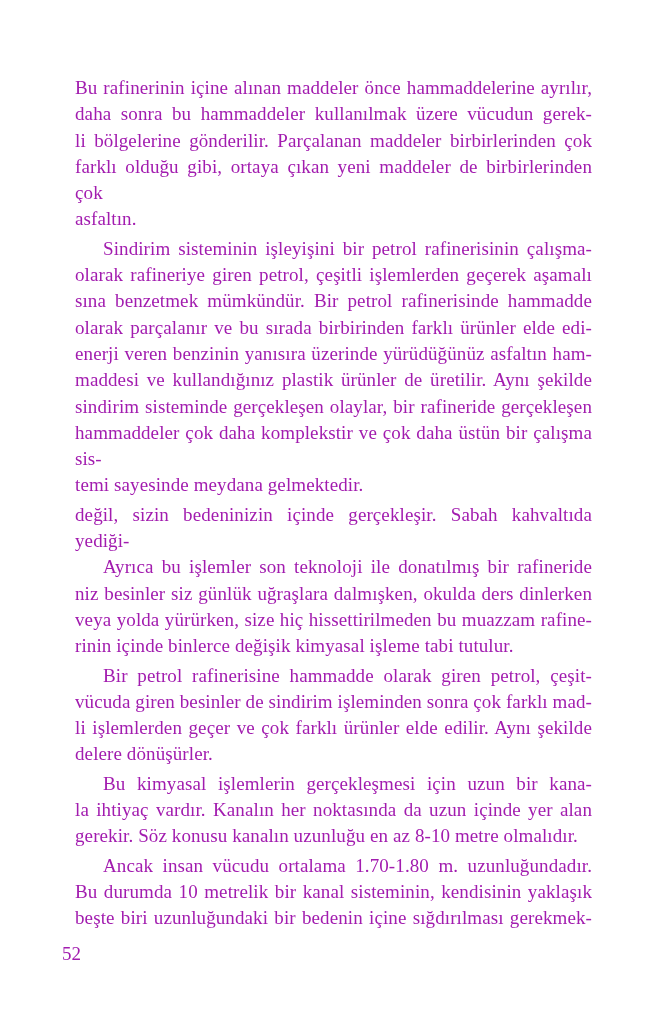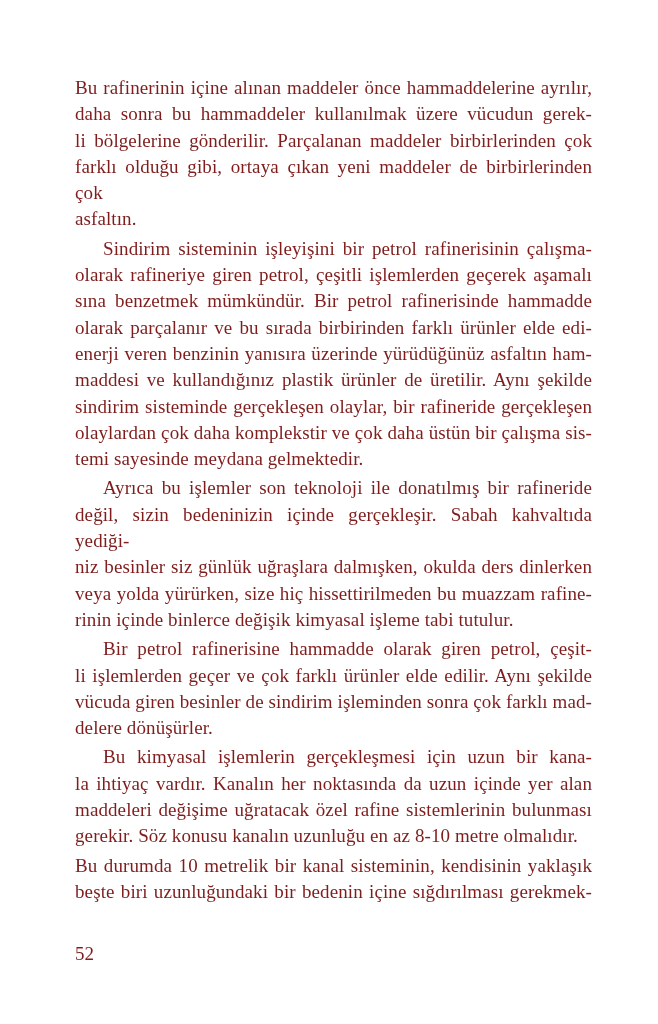--- a/index.html
+++ b/index.html
@@ -2,21 +2,21 @@
 <html><head>
 <meta charset="utf-8">
 <style>
   html, body { margin: 0; padding: 0; background: #ffffff; }
   .page {
     position: relative;
     width: 658px;
     height: 1024px;
     background: #ffffff;
     font-family: "Liberation Serif", "DejaVu Serif", serif;
-    color: #7f1d1d;
+    color: #a21caf;
     overflow: hidden;
   }
   .text-block {
     position: absolute;
     left: 75px;
     top: 75px;
     width: 517px;
     font-size: 19px;
     line-height: 26.3px;
     letter-spacing: 0.1px;
@@ -26,21 +26,21 @@
   .line {
     text-align: justify;
     text-align-last: justify;
     -moz-text-align-last: justify;
     white-space: normal;
   }
   .line.lastline { text-align-last: left; -moz-text-align-last: left; }
   .line.indent { text-indent: 28px; }
   .page-number {
     position: absolute;
-    left: 75px;
+    left: 62px;
     top: 941px;
     font-size: 19px;
     line-height: 26.3px;
   }
 </style>
 </head>
 <body>
 
 <div class="page">
   <main class="text-block">
@@ -52,41 +52,41 @@
         <div class="line lastline">asfaltın.</div>
       </div>
       <div class="para">
         <div class="line indent">Sindirim sisteminin işleyişini bir petrol rafinerisinin çalışma-</div>
         <div class="line">olarak rafineriye giren petrol, çeşitli işlemlerden geçerek aşamalı</div>
         <div class="line">sına benzetmek mümkündür. Bir petrol rafinerisinde hammadde</div>
         <div class="line">olarak parçalanır ve bu sırada birbirinden farklı ürünler elde edi-</div>
         <div class="line">enerji veren benzinin yanısıra üzerinde yürüdüğünüz asfaltın ham-</div>
         <div class="line">maddesi ve kullandığınız plastik ürünler de üretilir. Aynı şekilde</div>
         <div class="line">sindirim sisteminde gerçekleşen olaylar, bir rafineride gerçekleşen</div>
-        <div class="line">olaylardan çok daha komplekstir ve çok daha üstün bir çalışma sis-</div>
+        <div class="line">hammaddeler çok daha komplekstir ve çok daha üstün bir çalışma sis-</div>
         <div class="line lastline">temi sayesinde meydana gelmektedir.</div>
       </div>
       <div class="para">
+        <div class="line">değil, sizin bedeninizin içinde gerçekleşir. Sabah kahvaltıda yediği-</div>
         <div class="line indent">Ayrıca bu işlemler son teknoloji ile donatılmış bir rafineride</div>
-        <div class="line">değil, sizin bedeninizin içinde gerçekleşir. Sabah kahvaltıda yediği-</div>
         <div class="line">niz besinler siz günlük uğraşlara dalmışken, okulda ders dinlerken</div>
         <div class="line">veya yolda yürürken, size hiç hissettirilmeden bu muazzam rafine-</div>
         <div class="line lastline">rinin içinde binlerce değişik kimyasal işleme tabi tutulur.</div>
       </div>
       <div class="para">
         <div class="line indent">Bir petrol rafinerisine hammadde olarak giren petrol, çeşit-</div>
+        <div class="line">vücuda giren besinler de sindirim işleminden sonra çok farklı mad-</div>
         <div class="line">li işlemlerden geçer ve çok farklı ürünler elde edilir. Aynı şekilde</div>
-        <div class="line">vücuda giren besinler de sindirim işleminden sonra çok farklı mad-</div>
         <div class="line lastline">delere dönüşürler.</div>
       </div>
       <div class="para">
         <div class="line indent">Bu kimyasal işlemlerin gerçekleşmesi için uzun bir kana-</div>
         <div class="line">la ihtiyaç vardır. Kanalın her noktasında da uzun içinde yer alan</div>
-        <div class="line">maddeleri değişime uğratacak özel rafine sistemlerinin bulunması</div>
         <div class="line lastline">gerekir. Söz konusu kanalın uzunluğu en az 8-10 metre olmalıdır.</div>
       </div>
       <div class="para">
+        <div class="line indent">Ancak insan vücudu ortalama 1.70-1.80 m. uzunluğundadır.</div>
         <div class="line">Bu durumda 10 metrelik bir kanal sisteminin, kendisinin yaklaşık</div>
         <div class="line">beşte biri uzunluğundaki bir bedenin içine sığdırılması gerekmek-</div>
       </div>
     </main>
   <div class="page-number">52</div>
 </div>
 
 </body></html>

